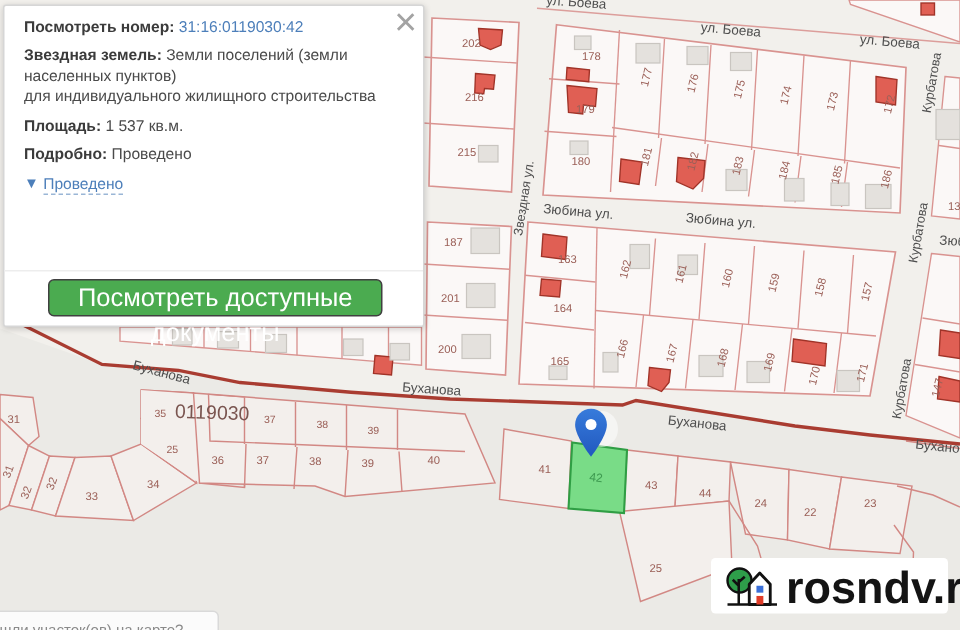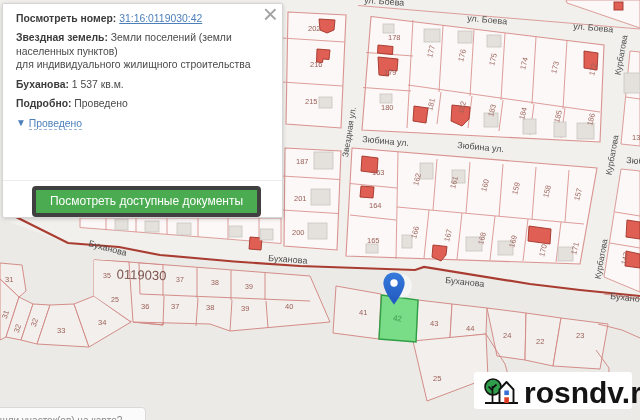--- a/index.html
+++ b/index.html
@@ -1,24 +1,24 @@
 <!DOCTYPE html>
 <html><head>
 <meta charset="utf-8">
 <style>
   html,body{margin:0;padding:0;}
   body{width:640px;height:420px;overflow:hidden;position:relative;font-family:"Liberation Sans",sans-serif;background:#f2f0ec;}
   #map{position:absolute;left:0;top:0;width:640px;height:420px;}
   .popup{position:absolute;left:2px;top:3px;width:279px;height:213px;background:#fff;border:1px solid #d6d6d6;border-radius:2px;box-shadow:0 1px 4px rgba(0,0,0,.18);font-size:10.4px;color:#4a4a4a;}
   .popup .inner{position:absolute;left:13px;top:8px;width:262px;line-height:13.4px;}
   .popup b{color:#3b3b3b;}
-  .popup a{color:#4d7fba;text-decoration:underline;}
+  .popup a{color:#4d7fba;}
   .popup p{margin:0 0 6px 0;}
   .close{position:absolute;right:4px;top:-3px;font-size:26px;color:#a3a3a3;font-weight:400;line-height:26px;}
-  .docbtn{position:absolute;left:29px;top:182px;width:221px;height:23px;background:#4bab50;border:4px solid #404040;border-radius:4px;color:#fff;font-size:12px;text-align:center;line-height:23px;}
+  .docbtn{position:absolute;left:29px;top:182px;width:221px;height:23px;background:#4bab50;border:1px solid #404040;border-radius:4px;color:#fff;font-size:17px;text-align:center;line-height:23px;}
   .detail{color:#4d7fba;}
   .detail .lnk{border-bottom:1px dashed #9ab6d6;text-decoration:none;}
   .wm{position:absolute;left:474px;top:372px;width:158px;height:37px;background:#fff;border-radius:3px;}
   .wm .txt{position:absolute;left:50px;top:4px;font-size:30px;font-weight:bold;color:#141414;letter-spacing:0px;}
   .tip{position:absolute;left:-36px;top:407px;width:172px;height:20px;background:#fbfbfb;border:1px solid #d9d9d9;border-radius:4px;font-size:10px;color:#8a8a8a;padding:7px 0 0 8px;}
 </style>
 </head>
 <body>
 
 <svg id="map" viewBox="0 0 640 420" xmlns="http://www.w3.org/2000/svg" font-family="Liberation Sans, sans-serif">
@@ -340,21 +340,21 @@
 </svg>
 
 <div class="popup">
   <div class="inner">
 
     <p><b>Посмотреть номер:</b> <a>31:16:0119030:42</a></p>
 
     <p><b>Звездная земель:</b> Земли поселений (земли<br>населенных пунктов)<br>для индивидуального жилищного строительства</p>
 
 
-    <p><b>Буханова:</b> 1 537 кв.м.</p>
+    <p><b>Площадь:</b> 1 537 кв.м.</p>
 
     <p><b>Подробно:</b> Проведено</p>
 
     <p class="detail"><span style="font-size:10px;vertical-align:1px;">▼</span> <span class="lnk">Проведено</span></p>
   </div>
 
   <div class="close">×</div>
   <div style="position:absolute;left:0;top:176px;width:100%;border-top:1px solid #ededed;"></div>
 
   <div class="docbtn">Посмотреть доступные документы</div>

